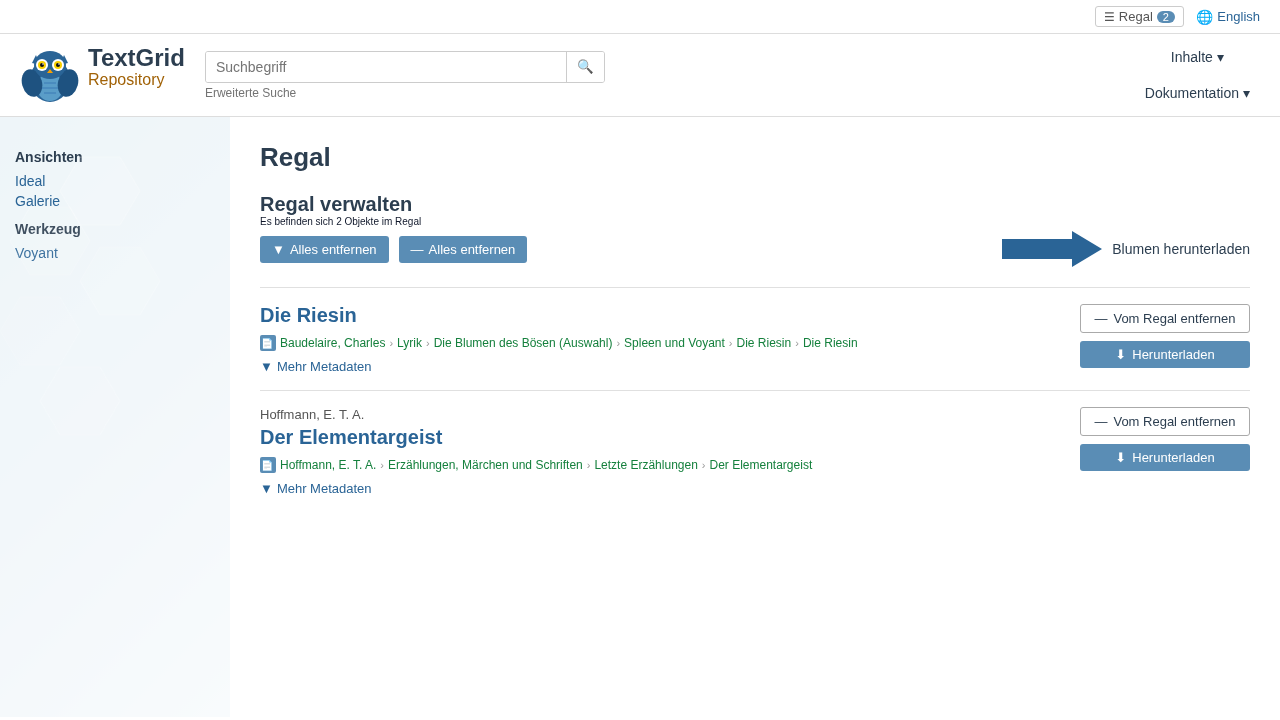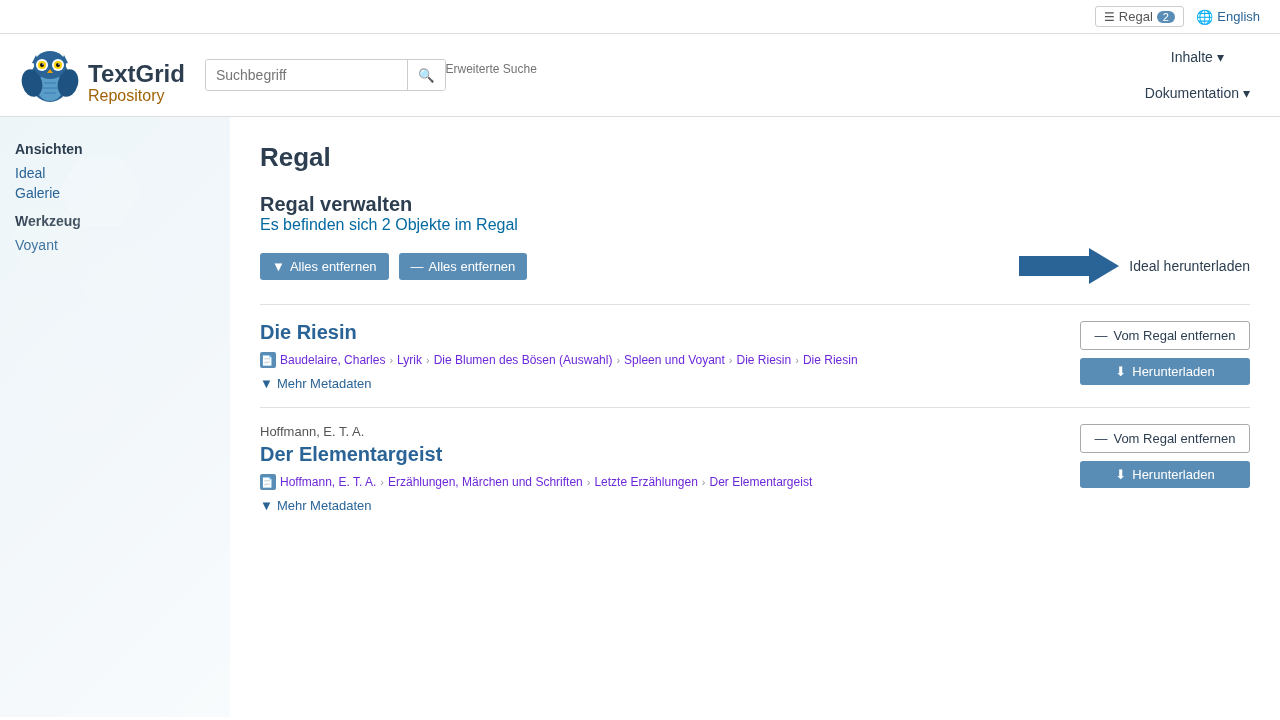--- a/index.html
+++ b/index.html
@@ -53,21 +53,21 @@
     .header {
       background: #fff;
       border-bottom: 1px solid #ddd;
       display: flex;
       align-items: center;
       padding: 10px 20px;
       gap: 20px;
     }
     .logo-area {
       display: flex;
-      align-items: flex-end;
+      align-items: flex-start;
       gap: 8px;
       text-decoration: none;
     }
     .logo-owl {
       width: 60px;
       height: 60px;
     }
     .logo-text {
       display: flex;
       flex-direction: column;
@@ -77,21 +77,21 @@
       font-size: 24px;
       font-weight: bold;
       color: #2c3e50;
     }
     .logo-repository {
       font-size: 16px;
       color: #a16207;
     }
     .search-area {
       display: flex;
-      flex-direction: row;
+      flex-direction: column;
       flex: 1;
       max-width: 400px;
     }
     .search-row {
       display: flex;
       border: 1px solid #ccc;
       border-radius: 3px;
       overflow: hidden;
     }
     .search-input {
@@ -142,21 +142,21 @@
       display: flex;
       min-height: calc(100vh - 120px);
     }
     .left-panel {
       width: 230px;
       position: relative;
       background: linear-gradient(135deg, #8bbdd4 0%, #a8c9dc 50%, #cfe3ee 100%);
       flex-shrink: 0;
     }
     .sidebar-content {
-      padding: 12px 15px;
+      padding: 20px 15px;
       background: rgba(255,255,255,0.85);
       height: 100%;
     }
     .sidebar-section-title {
       font-weight: bold;
       font-size: 14px;
       color: #2c3e50;
       margin-bottom: 8px;
       margin-top: 12px;
     }
@@ -183,23 +183,23 @@
       margin-bottom: 20px;
     }
 
     .section-title {
       font-size: 20px;
       font-weight: bold;
       color: #2c3e50;
     }
 
     .info-text {
-      font-size: 16px;
-      color: #0369a1;
-      margin-bottom: 14px;
+      font-size: 10px;
+      color: #0f172a;
+      margin-bottom: 4px;
     }
 
     .action-bar {
       display: flex;
       align-items: center;
       gap: 10px;
       margin-bottom: 20px;
     }
 
     .btn-ausklappen {
@@ -287,21 +287,21 @@
       background: #5a8db5;
       border-radius: 2px;
       display: inline-flex;
       align-items: center;
       justify-content: center;
       color: #fff;
       font-size: 10px;
       flex-shrink: 0;
     }
     .breadcrumb-link {
-      color: #6d28d9;
+      color: #15803d;
       text-decoration: none;
       cursor: pointer;
     }
     .breadcrumb-sep { color: #999; font-size: 11px; }
 
     .mehr-metadaten {
       display: flex;
       align-items: center;
       gap: 4px;
       color: #2a6496;
@@ -460,21 +460,21 @@
       <button class="btn-entfernen">
         <span>—</span>
         <span>Alles entfernen</span>
       </button>
 
       <div class="download-all-area">
 
         <svg class="big-arrow" viewBox="0 0 100 36" xmlns="http://www.w3.org/2000/svg">
           <polygon points="0,8 70,8 70,0 100,18 70,36 70,28 0,28" fill="#2a6496"></polygon>
         </svg>
-        <span class="alles-herunterladen-text">Ideal herunterladen</span>
+        <span class="alles-herunterladen-text">Blumen herunterladen</span>
       </div>
     </div>
 
     <div class="item-card">
       <div class="item-card-content">
         <h3 class="item-title">Die Riesin</h3>
         <div class="breadcrumb-path">
           <span class="breadcrumb-icon">📄</span>
           <a class="breadcrumb-link">Baudelaire, Charles</a>
           <span class="breadcrumb-sep">›</span>

